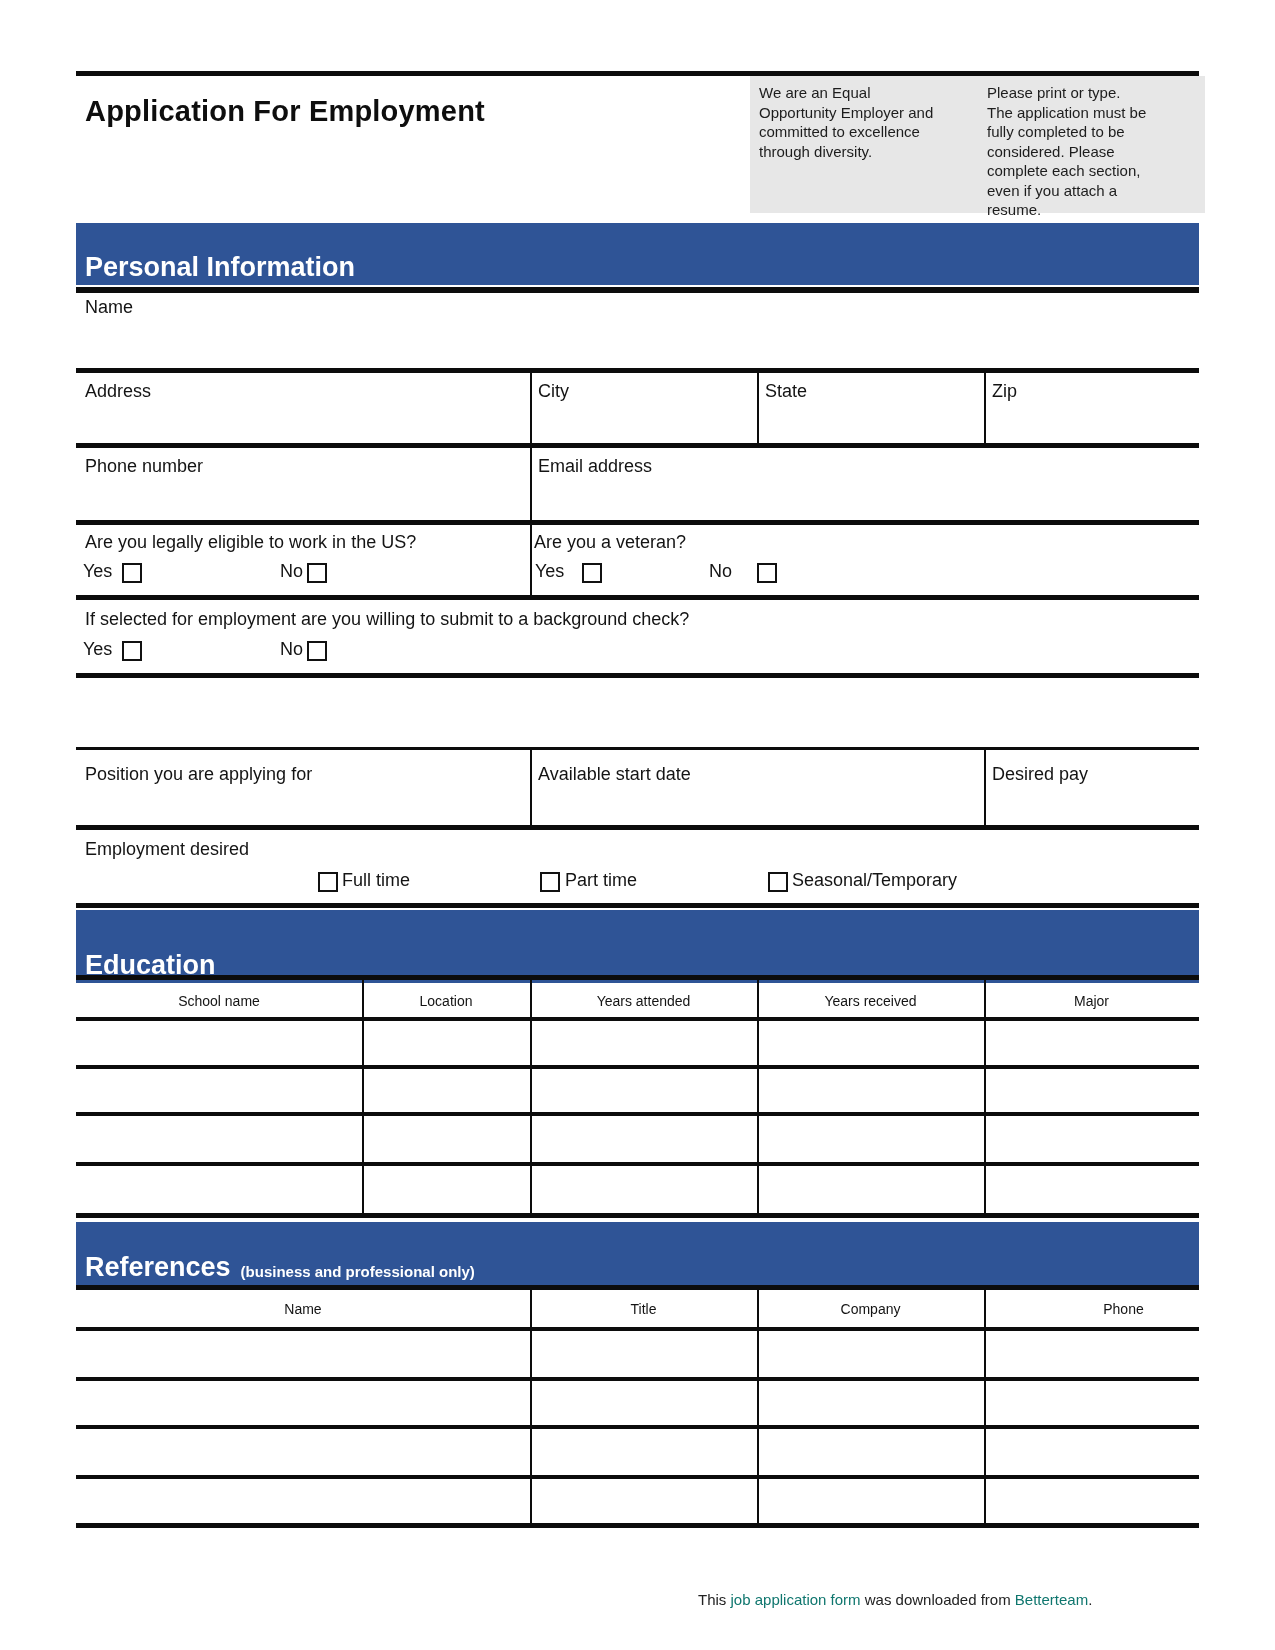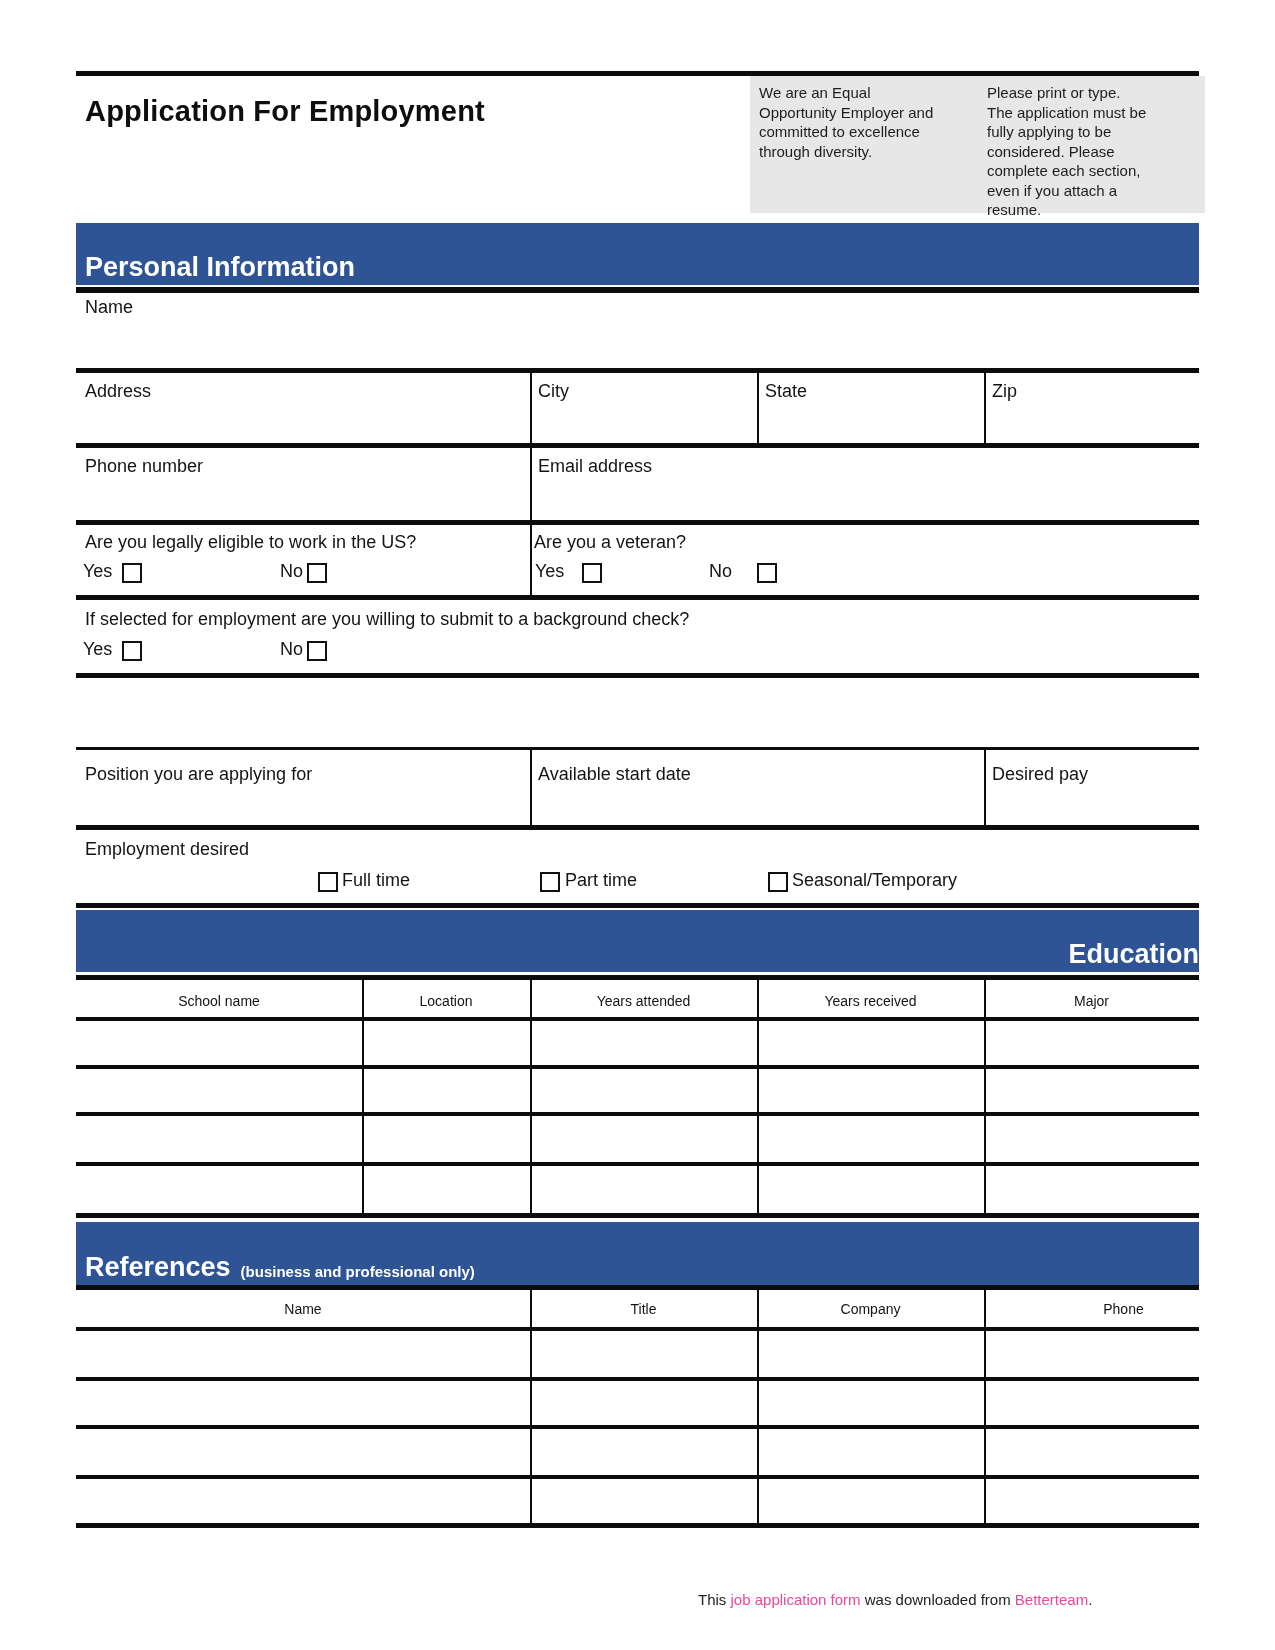--- a/index.html
+++ b/index.html
@@ -17,38 +17,38 @@
        display:flex;align-items:flex-end;padding:0 0 4px 9px;box-sizing:border-box;}
   .bar .h{font-size:27px;font-weight:bold;line-height:1;}
   .bar .sub{font-size:15px;font-weight:bold;margin-left:10px;margin-bottom:2px;line-height:1;}
   .lbl,.q{position:absolute;font-size:18px;color:#141414;white-space:nowrap;}
   .cb{position:absolute;width:16px;height:16px;border:2px solid #111;background:#fff;}
   .chead{position:absolute;font-size:14px;text-align:center;color:#141414;}
   .grid{position:absolute;display:grid;left:0;}
   .bodycell{background:transparent;}
   .fieldarea{position:absolute;background:transparent;}
   .footer{position:absolute;left:622px;top:1591px;font-size:15px;color:#222;white-space:nowrap;}
-  .flink{color:#ec4899;}
+  .flink{color:#0f766e;}
 </style>
 </head>
 <body>
 
 <div class="page">
   <div class="content">
 
     <div class="hl" style="top:71px;height:5px;"></div>
     <div class="doc-title">Application For Employment</div>
     <div class="notice">
       <div class="ntext n1">We are an Equal
 Opportunity Employer and
 committed to excellence
 through diversity.</div>
       <div class="ntext n2">Please print or type.
 The application must be
-fully applying to be
+fully completed to be
 considered. Please
 complete each section,
 even if you attach a
 resume.</div>
     </div>
 
     <div class="bar" style="top:223px;height:62px;">
       <span class="h">Personal Information</span>
     </div>
     <div class="hl" style="top:287px;height:6px;"></div>
@@ -110,21 +110,21 @@
     <div class="hl" style="top:825px;height:5px;"></div>
     <div class="lbl" style="left:9px;top:839px;">Employment desired</div>
     <div class="cb" style="left:242px;top:872px;"></div>
     <div class="lbl" style="left:266px;top:870px;">Full time</div>
     <div class="cb" style="left:464px;top:872px;"></div>
     <div class="lbl" style="left:489px;top:870px;">Part time</div>
     <div class="cb" style="left:692px;top:872px;"></div>
     <div class="lbl" style="left:716px;top:870px;">Seasonal/Temporary</div>
     <div class="hl" style="top:903px;height:5px;"></div>
 
-    <div class="bar" style="top:910px;height:62px;justify-content:flex-end;">
+    <div class="bar" style="top:910px;height:73px;">
       <span class="h">Education</span>
     </div>
     <div class="hl" style="top:975px;height:5px;"></div>
     <div class="vl" style="left:286px;top:980px;height:233px;"></div>
     <div class="vl" style="left:454px;top:980px;height:233px;"></div>
     <div class="vl" style="left:681px;top:980px;height:233px;"></div>
     <div class="vl" style="left:908px;top:980px;height:233px;"></div>
     <div class="chead" style="left:0;top:993px;width:286px;">School name</div>
     <div class="chead" style="left:286px;top:993px;width:168px;">Location</div>
     <div class="chead" style="left:454px;top:993px;width:227px;">Years attended</div>

